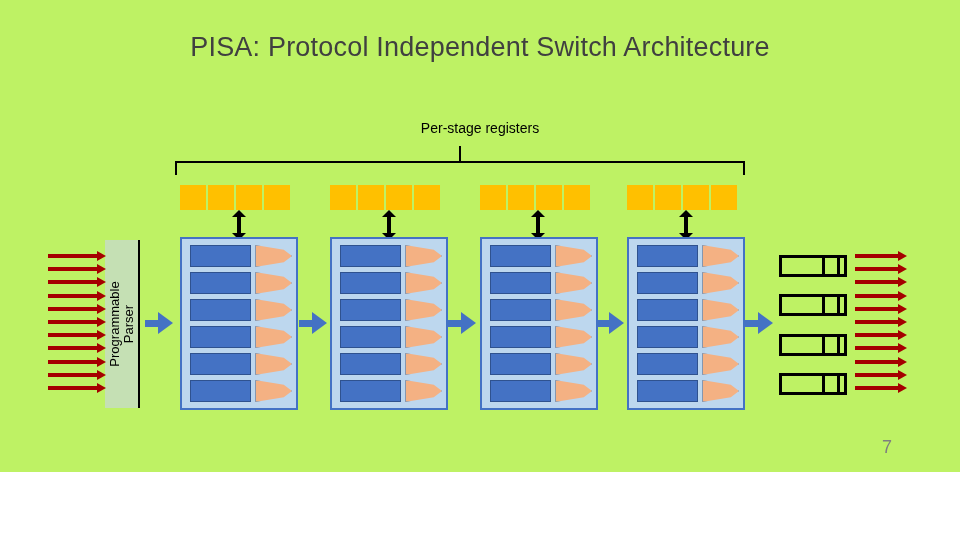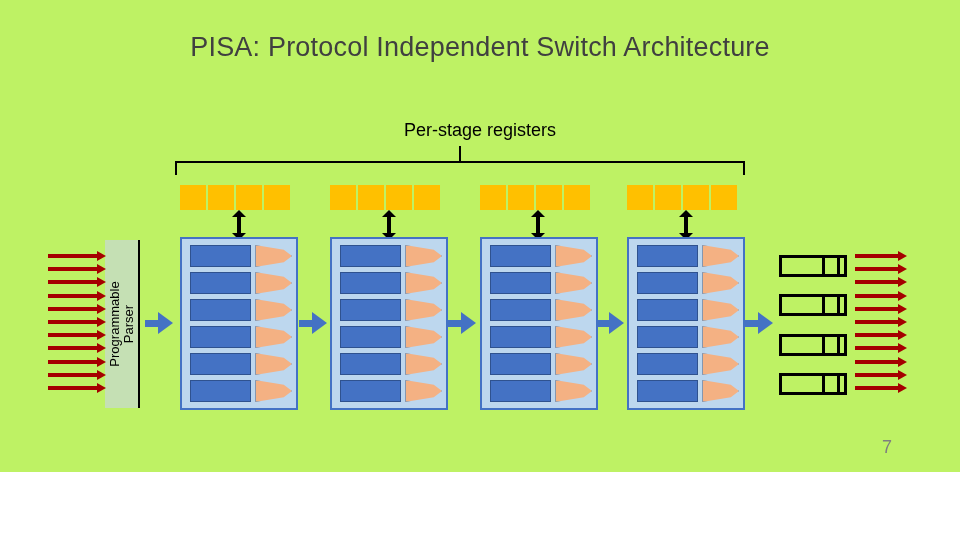--- a/index.html
+++ b/index.html
@@ -33,21 +33,21 @@
     white-space: nowrap;
   }
 
   
   #registers-caption {
     position: absolute;
     left: 0;
     top: 120px;
     width: 960px;
     text-align: center;
-    font-size: 18px;
+    font-size: 14px;
     color: #000000;
   }
   #caption-stem {
     position: absolute;
     left: 459px;
     top: 146px;
     width: 2px;
     height: 16px;
     background: #000000;
   }

